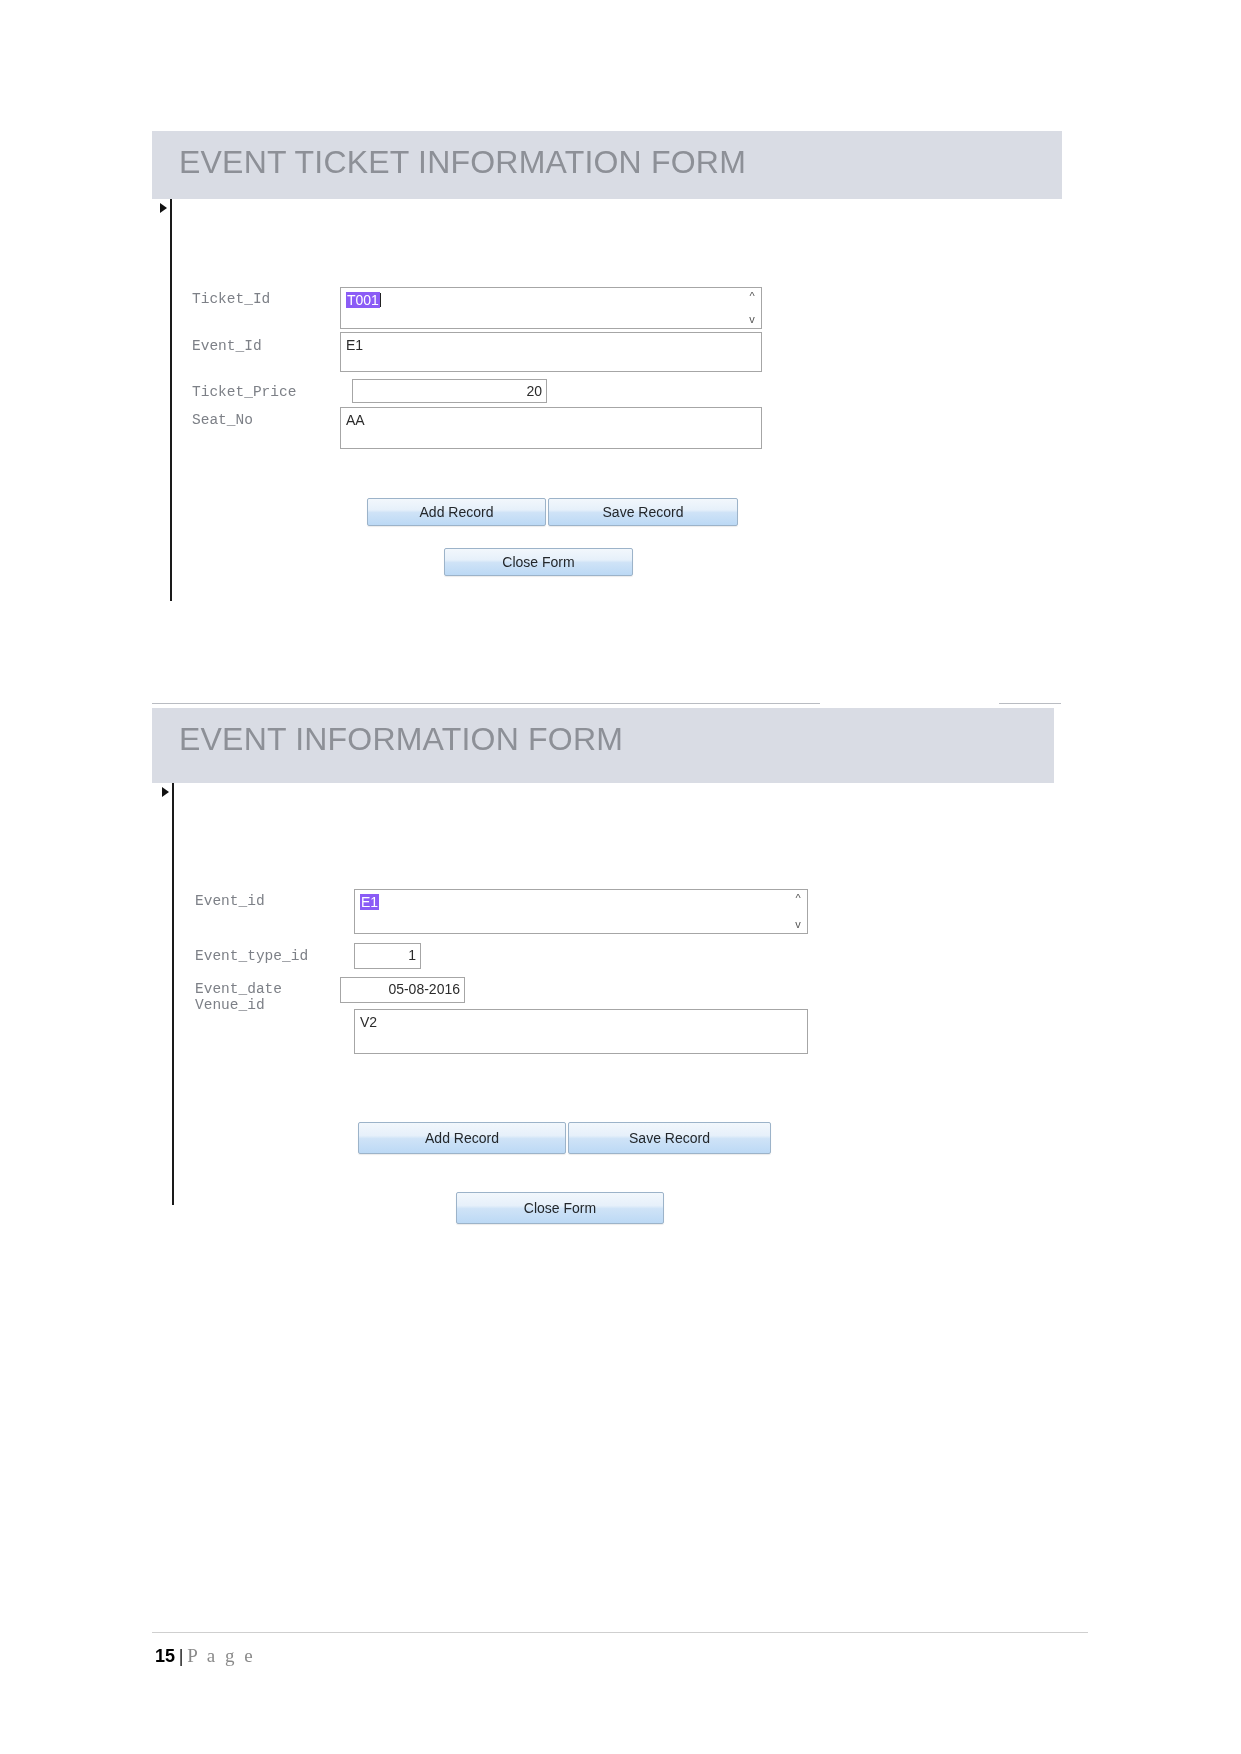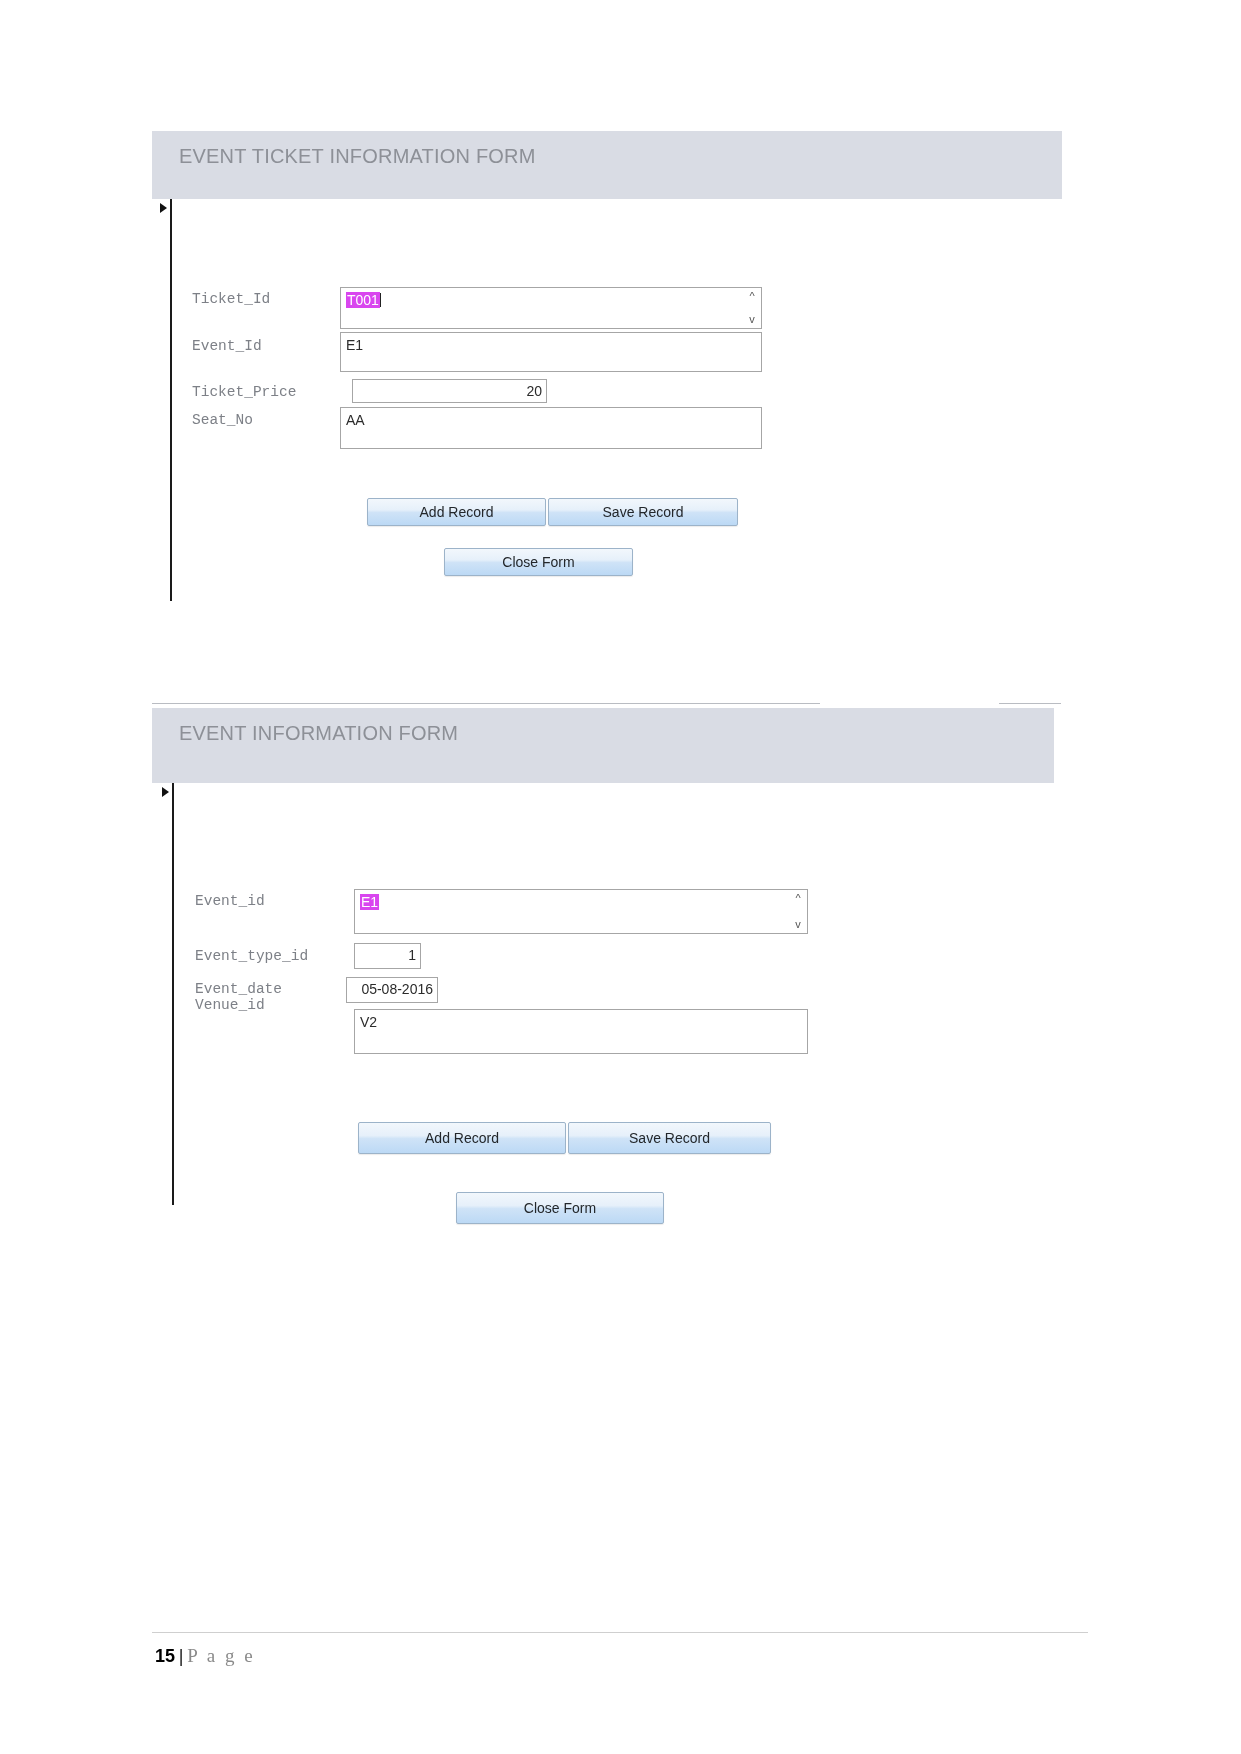--- a/index.html
+++ b/index.html
@@ -21,21 +21,21 @@
 
   .form-header {
     background: #d9dce4;
     display: flex;
     align-items: flex-start;
     padding-left: 27px;
     padding-top: 14px;
   }
   .form-header .title {
     font-family: "Liberation Sans", sans-serif;
-    font-size: 20px;
+    font-size: 32px;
     letter-spacing: 0.2px;
     color: #8d9097;
     font-weight: 400;
     white-space: nowrap;
     line-height: 1.1;
   }
 
   
   .record-body { position: relative; }
   .rec-bar {
@@ -68,21 +68,21 @@
     color: #2b2b2b;
     font-family: "Liberation Sans", sans-serif;
     padding: 3px 5px 0 5px;
     line-height: 1.2;
     overflow: hidden;
   }
   .txtbox.tall { padding-top: 4px; }
   .txtbox.numeric { text-align: right; padding-right: 4px; }
 
   .val-sel {
-    background: #d946ef;
+    background: #8b5cf6;
     color: #ffffff;
     padding: 0 1px;
   }
   .caret-after {
     display: inline-block;
     width: 1px;
     height: 14px;
     background: #222;
     vertical-align: -2px;
     margin-left: 0px;
@@ -203,21 +203,21 @@
         <div class="scroll-chev up">^</div>
         <div class="scroll-chev down">v</div>
       </div>
 
       <div class="field-label" style="left:43px; top:165px;">Event_type_id</div>
       <div class="txtbox numeric" style="left:202px; top:160px; width:67px; height:26px;">
         <span>1</span>
       </div>
 
       <div class="field-label" style="left:43px; top:198px;">Event_date</div>
-      <div class="txtbox numeric" style="left:194px; top:194px; width:92px; height:26px;">
+      <div class="txtbox numeric" style="left:188px; top:194px; width:125px; height:26px;">
         <span>05-08-2016</span>
       </div>
 
       <div class="field-label" style="left:43px; top:214px;">Venue_id</div>
       <div class="txtbox tall" style="left:202px; top:226px; width:454px; height:45px;">
         <span>V2</span>
       </div>
 
       <div class="btn" style="left:206px; top:339px; width:208px; height:32px;">Add Record</div>
       <div class="btn" style="left:416px; top:339px; width:203px; height:32px;">Save Record</div>

